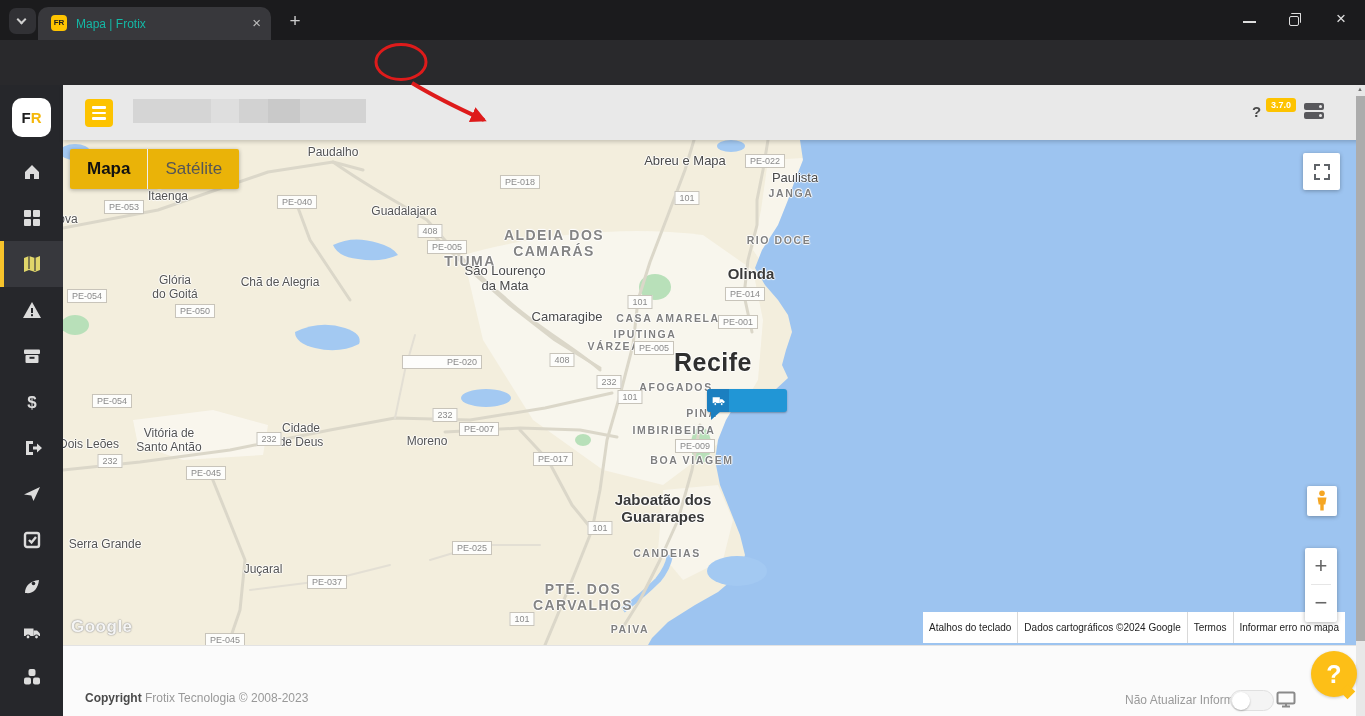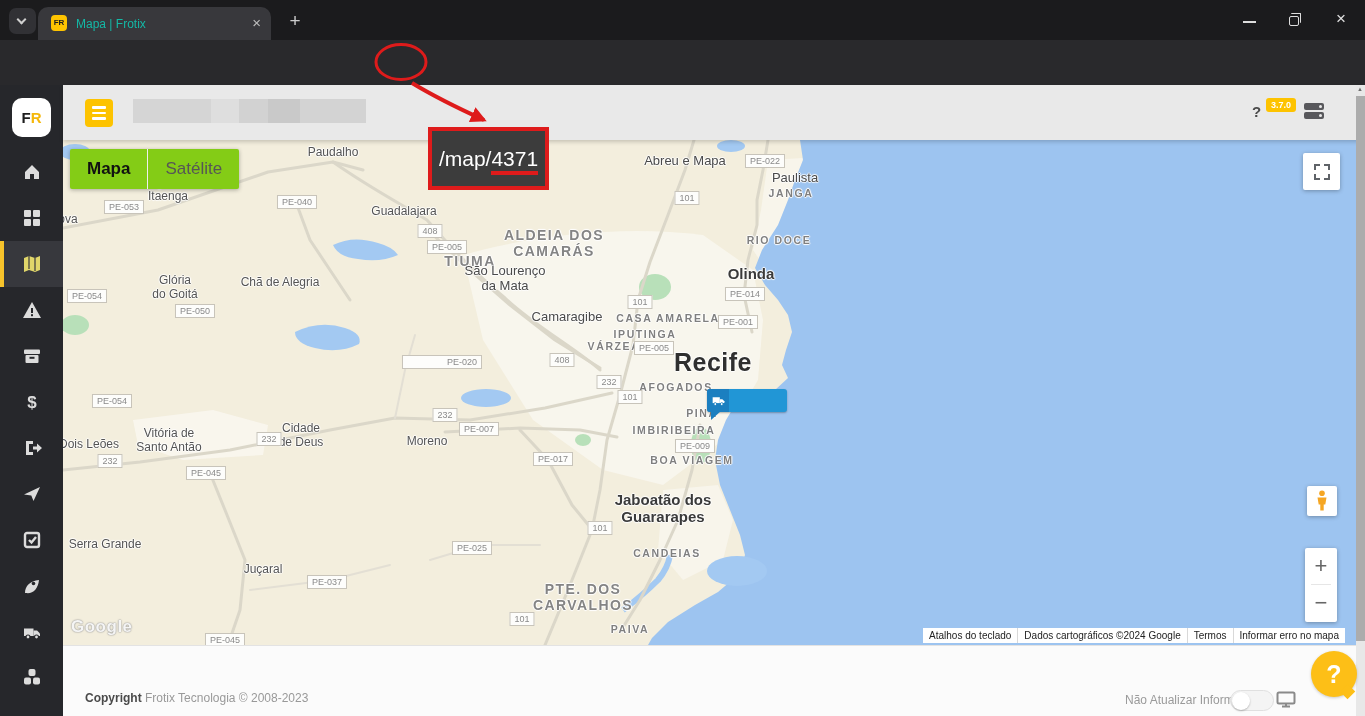--- a/index.html
+++ b/index.html
@@ -59,21 +59,21 @@
           text-shadow:0 1px 1px #fff,0 -1px 1px #fff,1px 0 1px #fff,-1px 0 1px #fff;pointer-events:none;z-index:3;}
   .town{font-size:12px;color:#545454;}
   .town2{font-size:13px;color:#4a4a4a;}
   .city{font-size:15px;font-weight:bold;color:#3a3a3a;}
   .big{font-size:25px;font-weight:bold;color:#2f2f2f;letter-spacing:.5px;}
   .district{font-size:10.5px;font-weight:bold;color:#7f7f7f;letter-spacing:1.6px;}
   .district-sm{font-size:14px;font-weight:bold;color:#848484;letter-spacing:1.4px;}
   .mbadge{position:absolute;transform:translate(-50%,-50%);font-size:9px;color:#8a8a8a;background:#fdfdfb;
           border:1px solid #c8c4ba;border-radius:0;padding:1px 4px;z-index:3;white-space:nowrap;}
 
-  .maptype{position:absolute;left:7px;top:9px;display:flex;background:#84cc16;box-shadow:0 1px 4px rgba(0,0,0,.3);z-index:5;border-radius:2px;}
+  .maptype{position:absolute;left:7px;top:9px;display:flex;background:#eab308;box-shadow:0 1px 4px rgba(0,0,0,.3);z-index:5;border-radius:2px;}
   .maptype div{height:40px;line-height:40px;padding:0 17px;font-size:17px;cursor:pointer;}
   .maptype .sel{font-weight:bold;color:#111;}
   .maptype .unsel{color:#565656;border-left:1px solid #eee;}
   .fullscreen{position:absolute;right:16px;top:13px;width:37px;height:37px;background:#fff;border-radius:2px;
               box-shadow:0 1px 4px rgba(0,0,0,.3);z-index:5;display:flex;align-items:center;justify-content:center;cursor:pointer;}
   .pegman{position:absolute;right:19px;top:346px;width:30px;height:30px;background:#fff;border-radius:2px;
           box-shadow:0 1px 4px rgba(0,0,0,.3);z-index:5;display:flex;align-items:center;justify-content:center;cursor:grab;}
   .zoomctl{position:absolute;right:19px;top:408px;width:32px;height:74px;background:#fff;border-radius:2px;
            box-shadow:0 1px 4px rgba(0,0,0,.3);z-index:5;text-align:center;}
   .zoomctl .zb{height:36px;line-height:36px;font-size:22px;color:#666;cursor:pointer;}
@@ -81,21 +81,21 @@
 
   .marker{position:absolute;left:644px;top:249px;width:80px;height:23px;background:#2196d6;border-radius:3px;z-index:4;
           box-shadow:0 1px 2px rgba(0,0,0,.3);cursor:pointer;}
   .marker .mi{position:absolute;left:0;top:0;width:22px;height:23px;background:#1b7fc0;border-radius:3px 0 0 3px;
               display:flex;align-items:center;justify-content:center;}
   .marker .tail{position:absolute;left:4px;top:22px;width:0;height:0;border-top:9px solid #1b7fc0;border-right:10px solid transparent;}
 
   .glogo{position:absolute;left:8px;bottom:8px;font-size:17px;font-weight:bold;color:rgba(255,255,255,.9);
          text-shadow:0 0 2px #9a9a9a,0 0 1px #8a8a8a;z-index:4;letter-spacing:.5px;}
   .attrib{position:absolute;right:11px;bottom:2px;display:flex;background:#fff;z-index:4;}
-  .attrib span{font-size:10px;color:#222;padding:2px 6px;border-left:1px solid #d9d9d9;white-space:nowrap;}
+  .attrib span{font-size:10px;color:#222;padding:10px 6px;border-left:1px solid #d9d9d9;white-space:nowrap;}
   .attrib span:first-child{border-left:none;}
 
   
   .footer{position:absolute;left:63px;top:645px;width:1302px;height:71px;background:#fbfbfb;border-top:1px solid #e3e3e3;}
   .copyright{position:absolute;left:22px;top:45px;font-size:12px;color:#999;}
   .copyright b{color:#4a4a4a;}
   .noupd{position:absolute;left:1062px;top:47px;font-size:12px;color:#9a9a9a;}
   .toggle{position:absolute;left:1167px;top:44px;width:44px;height:21px;background:#f4f4f4;border:1px solid #e0e0e0;border-radius:11px;cursor:pointer;}
   .toggle i{position:absolute;left:1px;top:0.5px;width:18px;height:18px;background:#fff;border-radius:50%;box-shadow:0 1px 2px rgba(0,0,0,.25);}
   .monitor{position:absolute;left:1213px;top:45px;}
@@ -459,23 +459,20 @@
       </svg>
   </div>
 
   <div class="fab">?</div>
 
   <div class="scrollbar">
     <span class="scroll-up">▲</span>
     <div class="scroll-thumb"></div>
   </div>
 
-  <div class="anno-tip">
-    <span><span>/map/</span><span class="num">4371</span></span>
-  </div>
   <svg class="anno-svg" width="1365" height="716">
     <defs>
       <marker id="ah" markerUnits="userSpaceOnUse" markerWidth="20" markerHeight="18" refX="13" refY="8" orient="auto">
         <path d="M0 0 L16 8 L0 16 Z" fill="#de1b1b"></path>
       </marker>
     </defs>
     <ellipse cx="401" cy="62" rx="25" ry="17.5" fill="none" stroke="#de1b1b" stroke-width="3"></ellipse>
     <path d="M412 83 Q440 100 484 120" fill="none" stroke="#de1b1b" stroke-width="4" marker-end="url(#ah)"></path>
   </svg>
 

